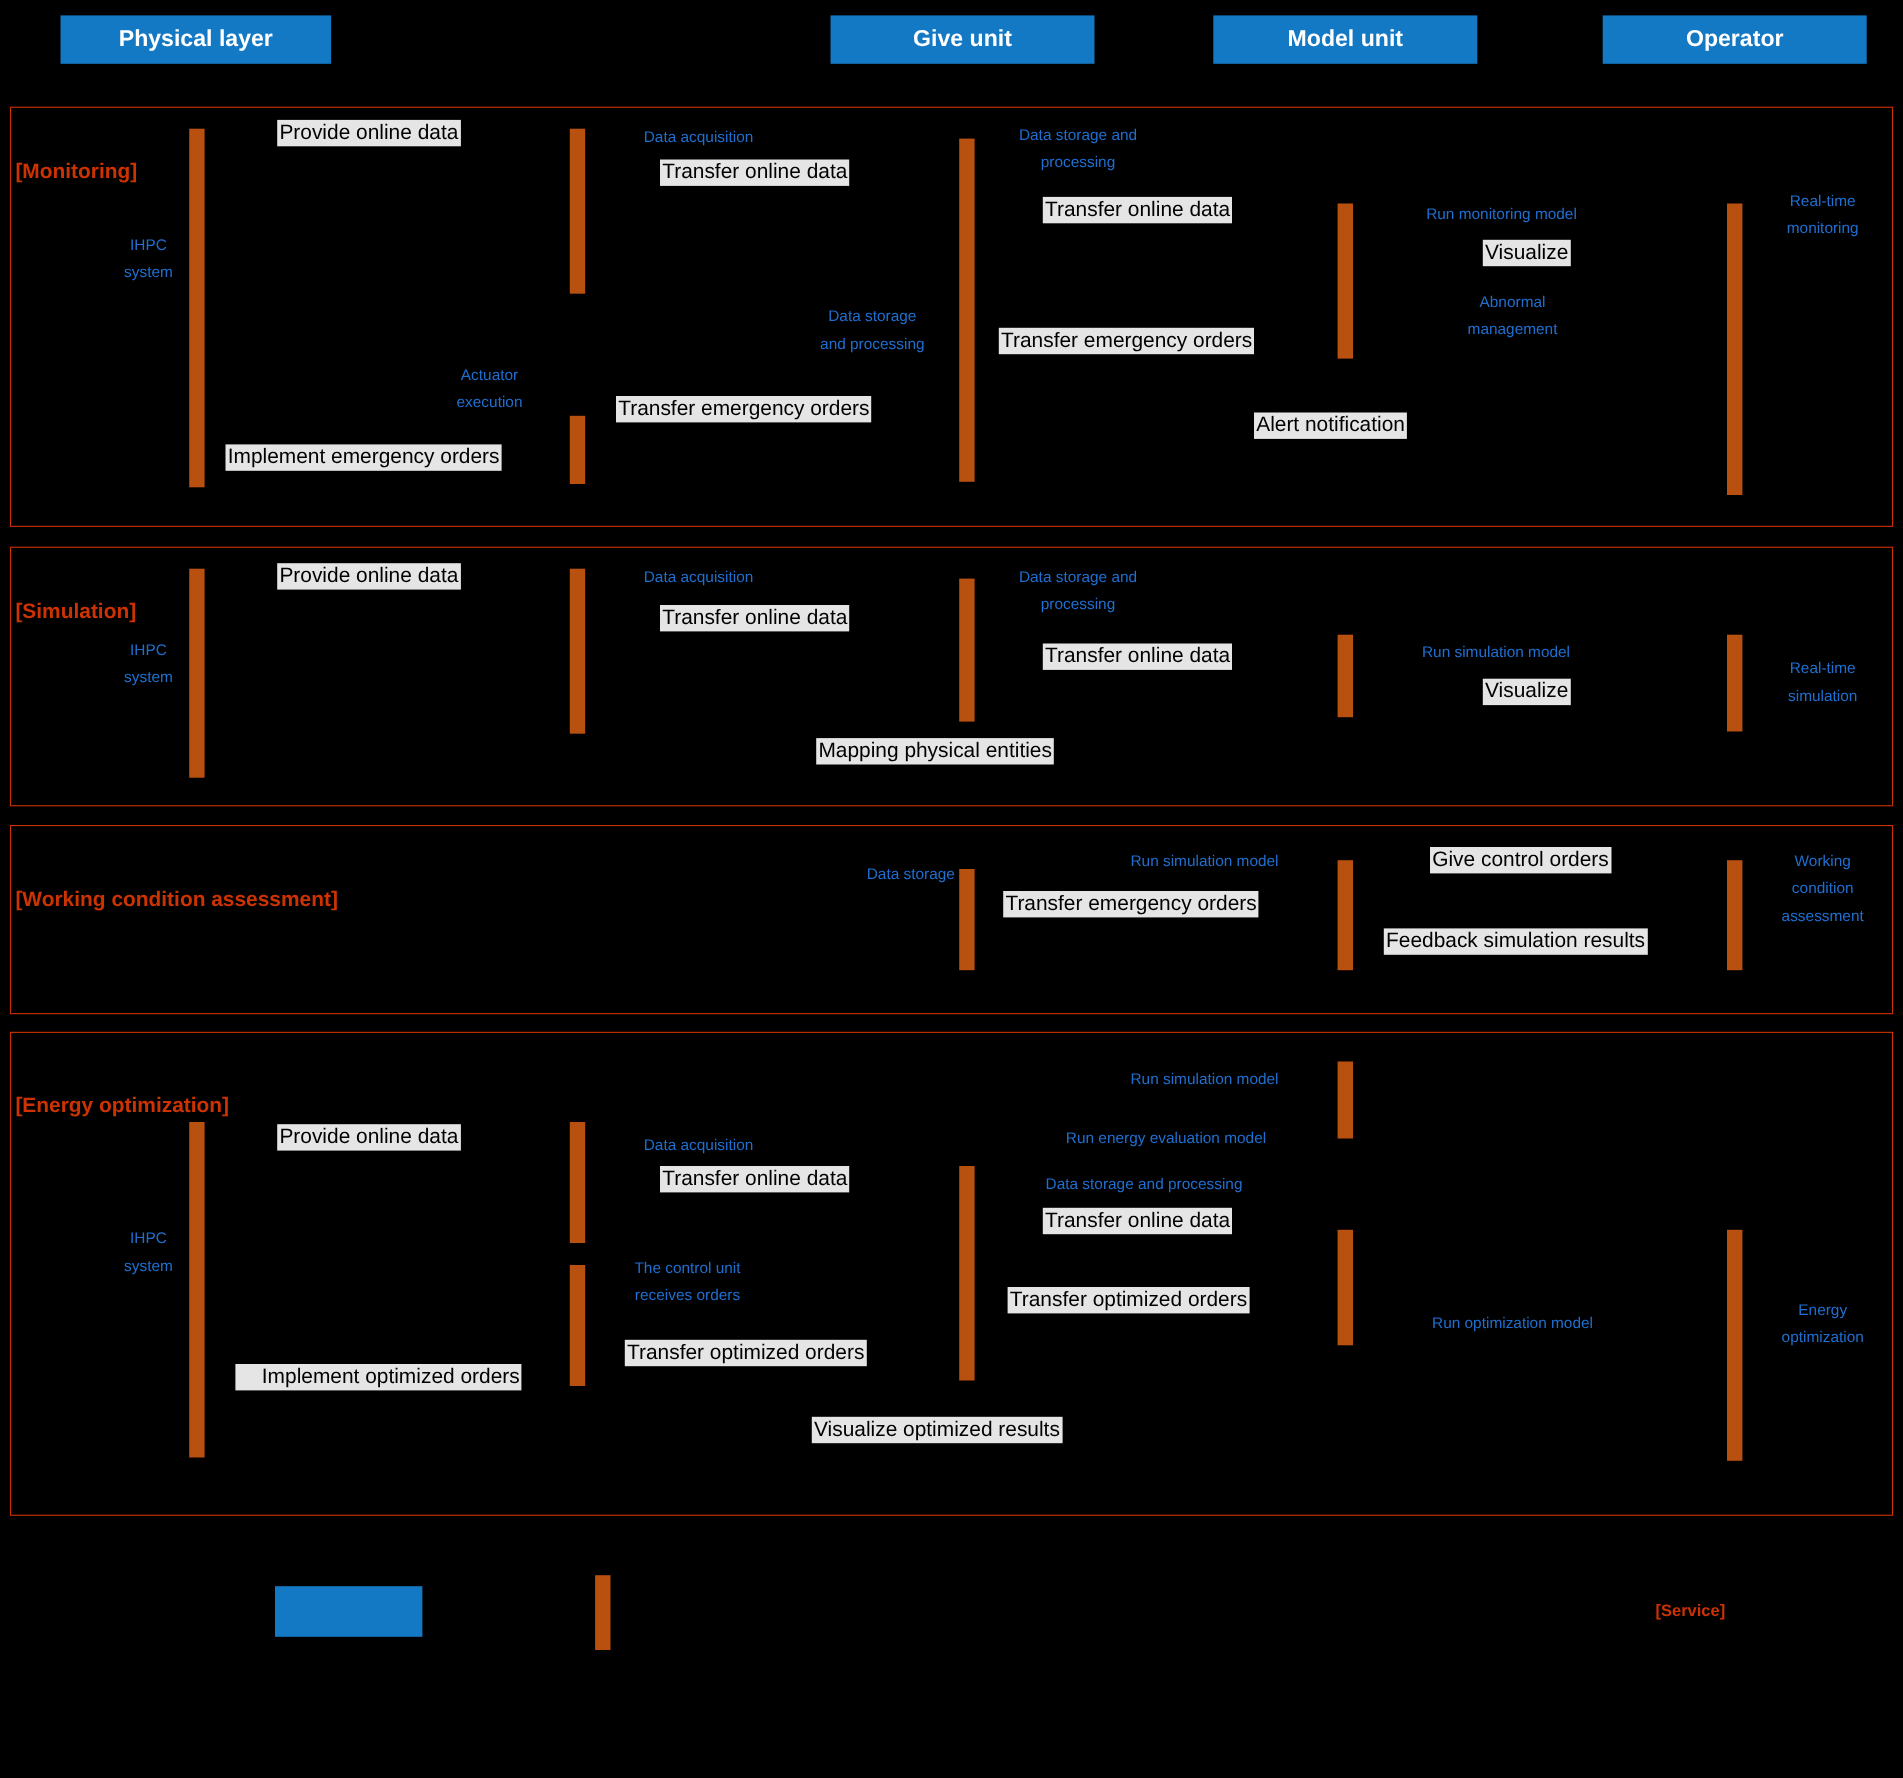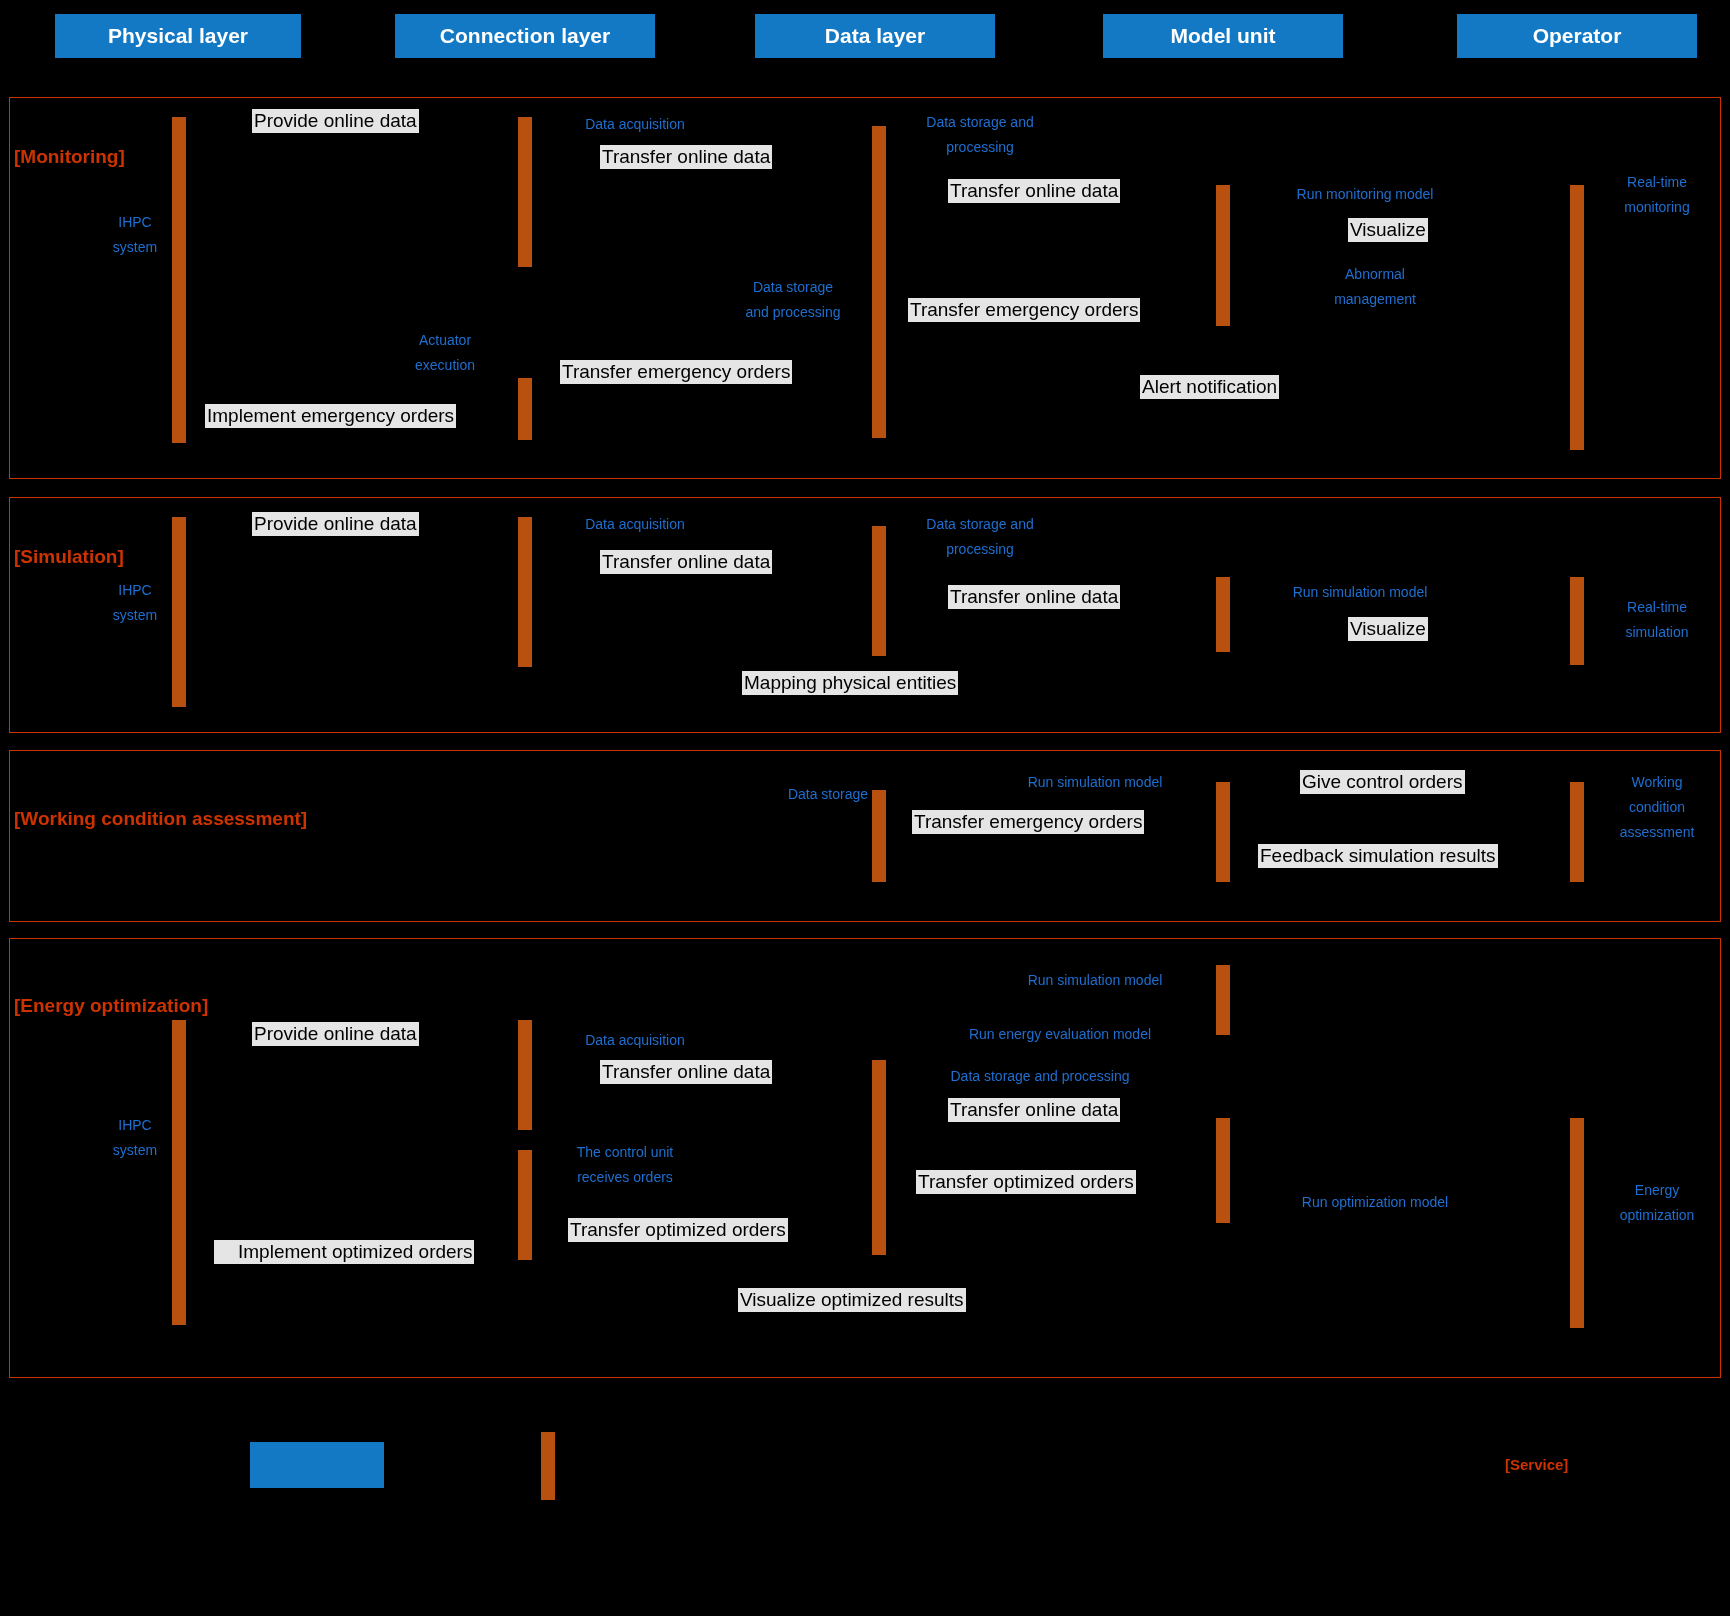--- a/index.html
+++ b/index.html
@@ -87,22 +87,21 @@
     font-size: 15px;
     white-space: nowrap;
   }
 </style>
 </head>
 <body>
 
 <div class="canvas">
 
   <div class="col-header" style="left:55px; top:14px; width:246px;">Physical layer</div>
-  <div class="col-header" style="left:395px; top:14px; width:260px;">Connection layer</div>
-  <div class="col-header" style="left:755px; top:14px; width:240px;">Data layer</div>
+  <div class="col-header" style="left:755px; top:14px; width:240px;">Give unit</div>
   <div class="col-header" style="left:1103px; top:14px; width:240px;text-align:center;">Model unit</div>
   <div class="col-header" style="left:1457px; top:14px; width:240px;">Operator</div>
 
   <div class="frame" style="left:9px; top:97px; width:1712px; height:382px;"></div>
   <div class="frame-tag" style="left:14px; top:146px;">[Monitoring]</div>
 
   <div class="bar" style="left:172px; top:117px; width:14px; height:326px;"></div>
   <div class="bar" style="left:518px; top:117px; width:14px; height:150px;"></div>
   <div class="bar" style="left:518px; top:378px; width:14px; height:62px;"></div>
   <div class="bar" style="left:872px; top:126px; width:14px; height:312px;"></div>

